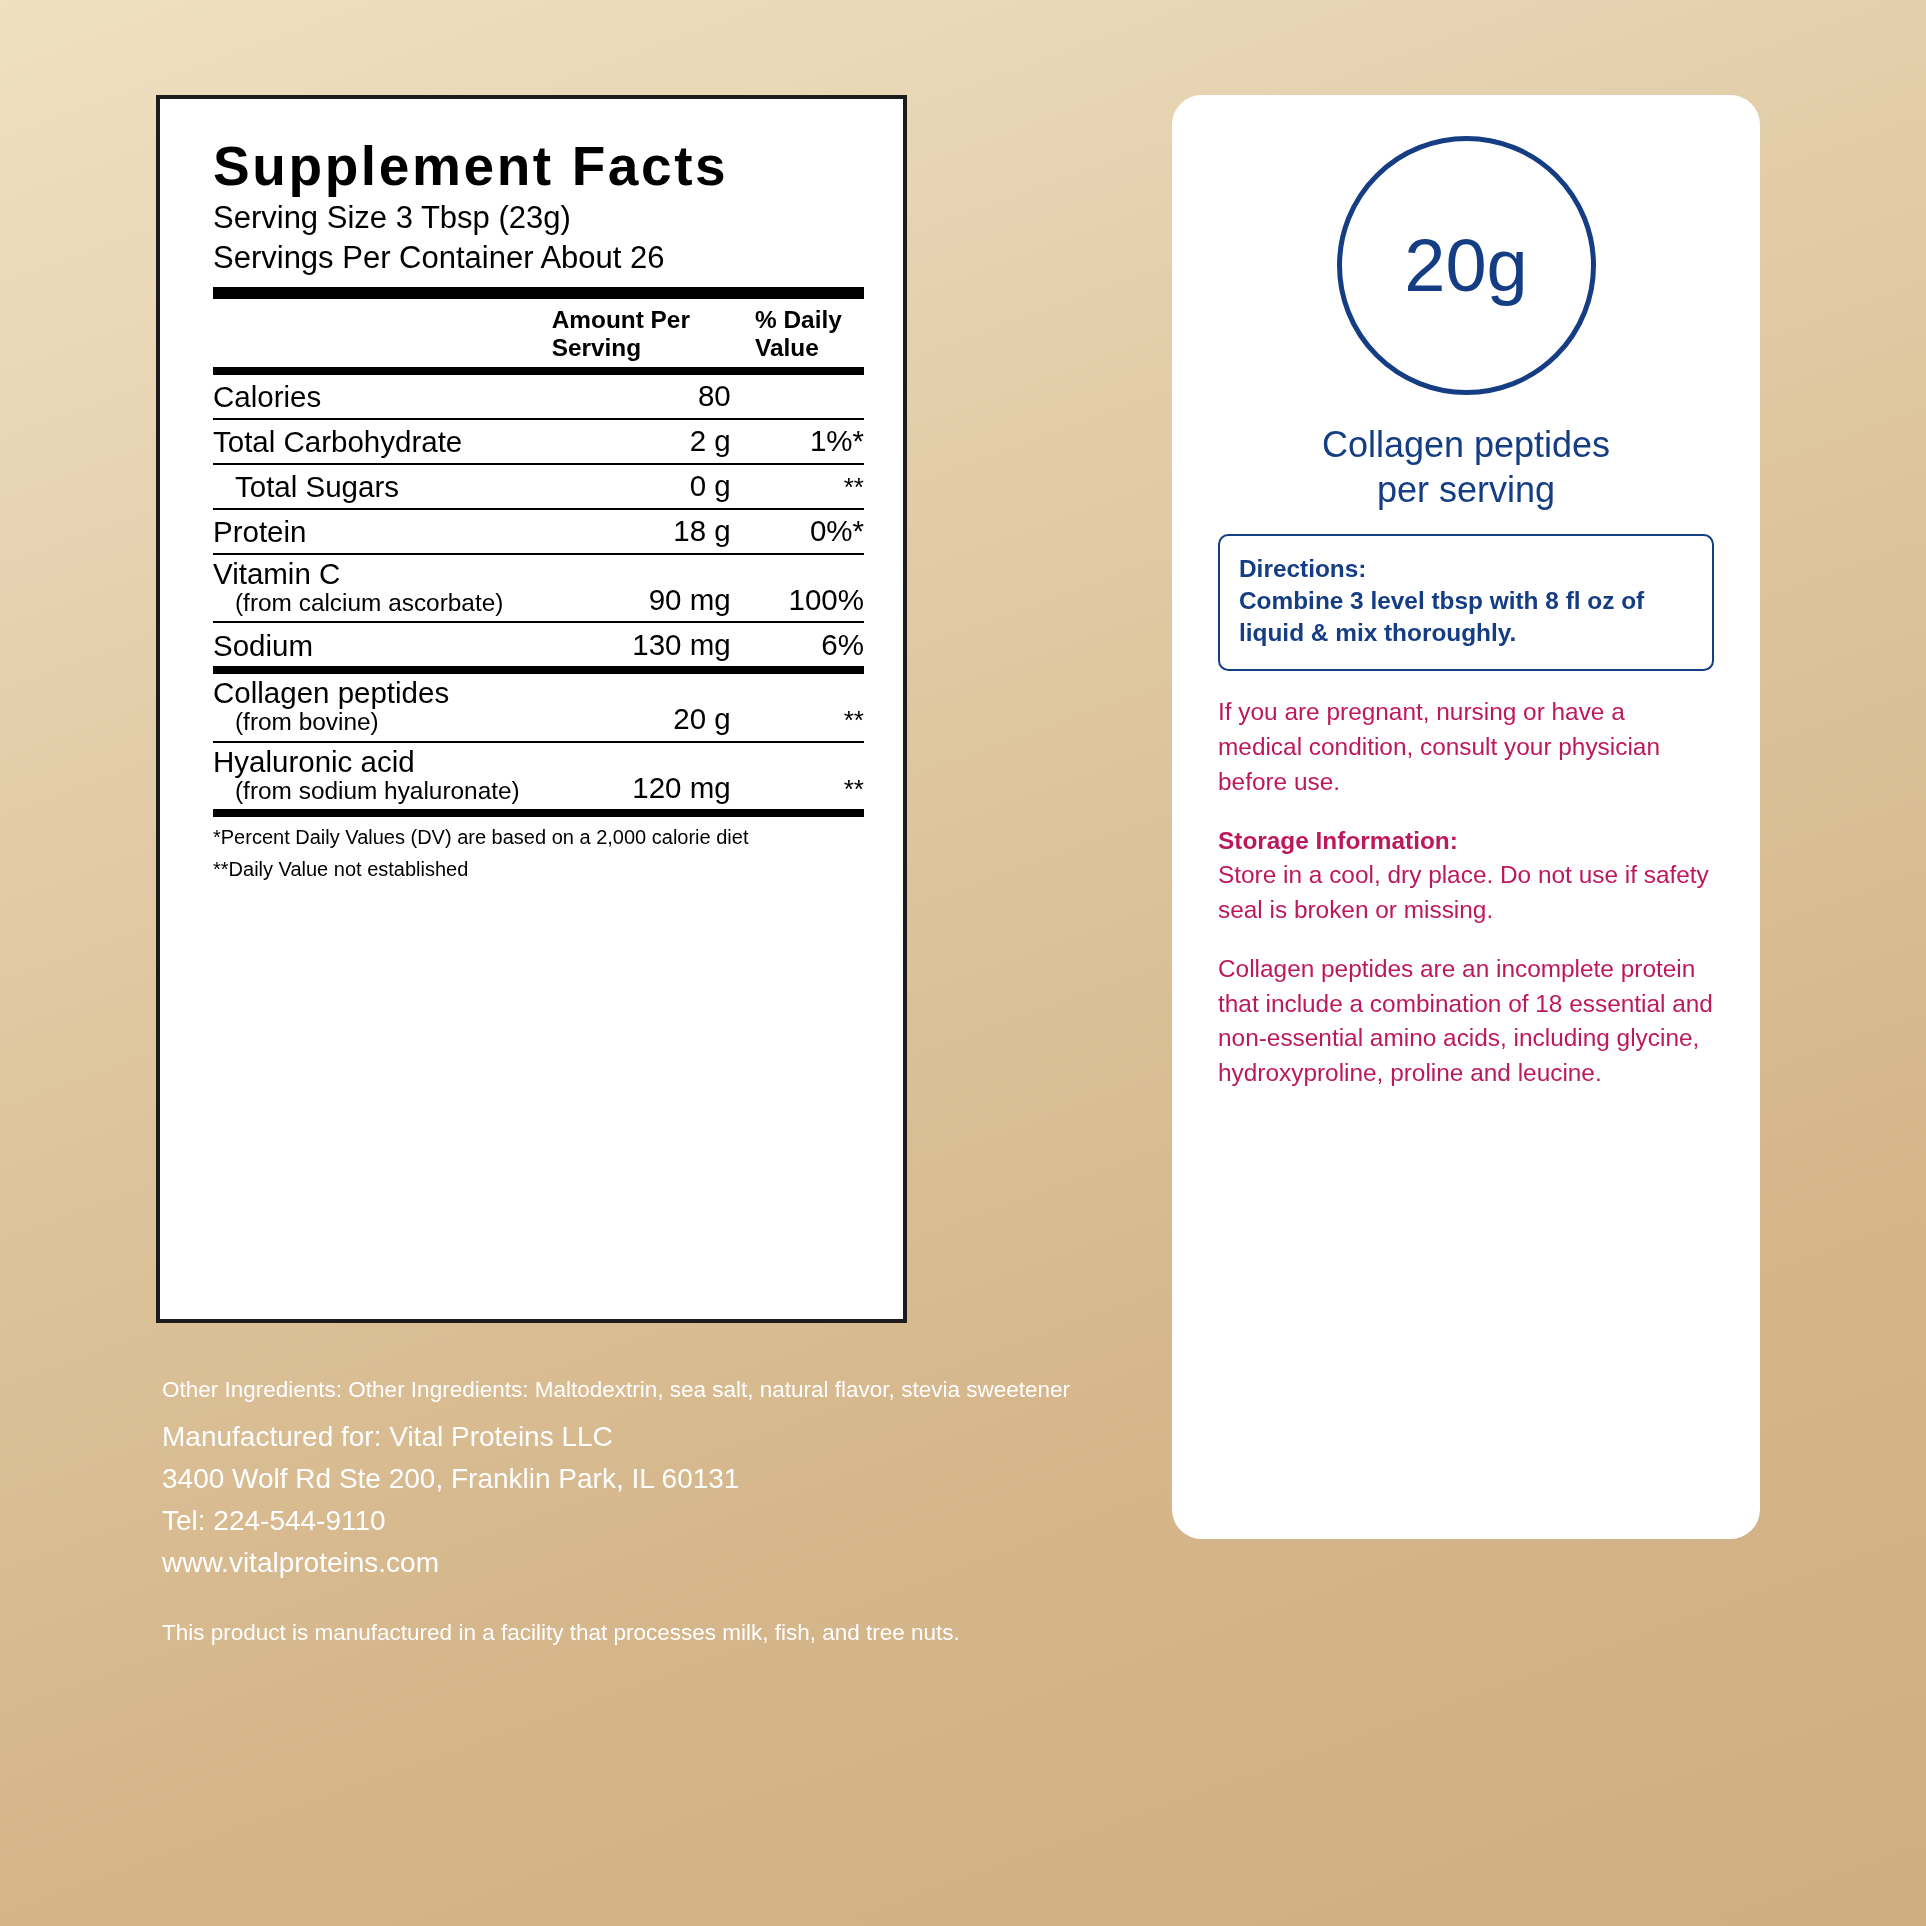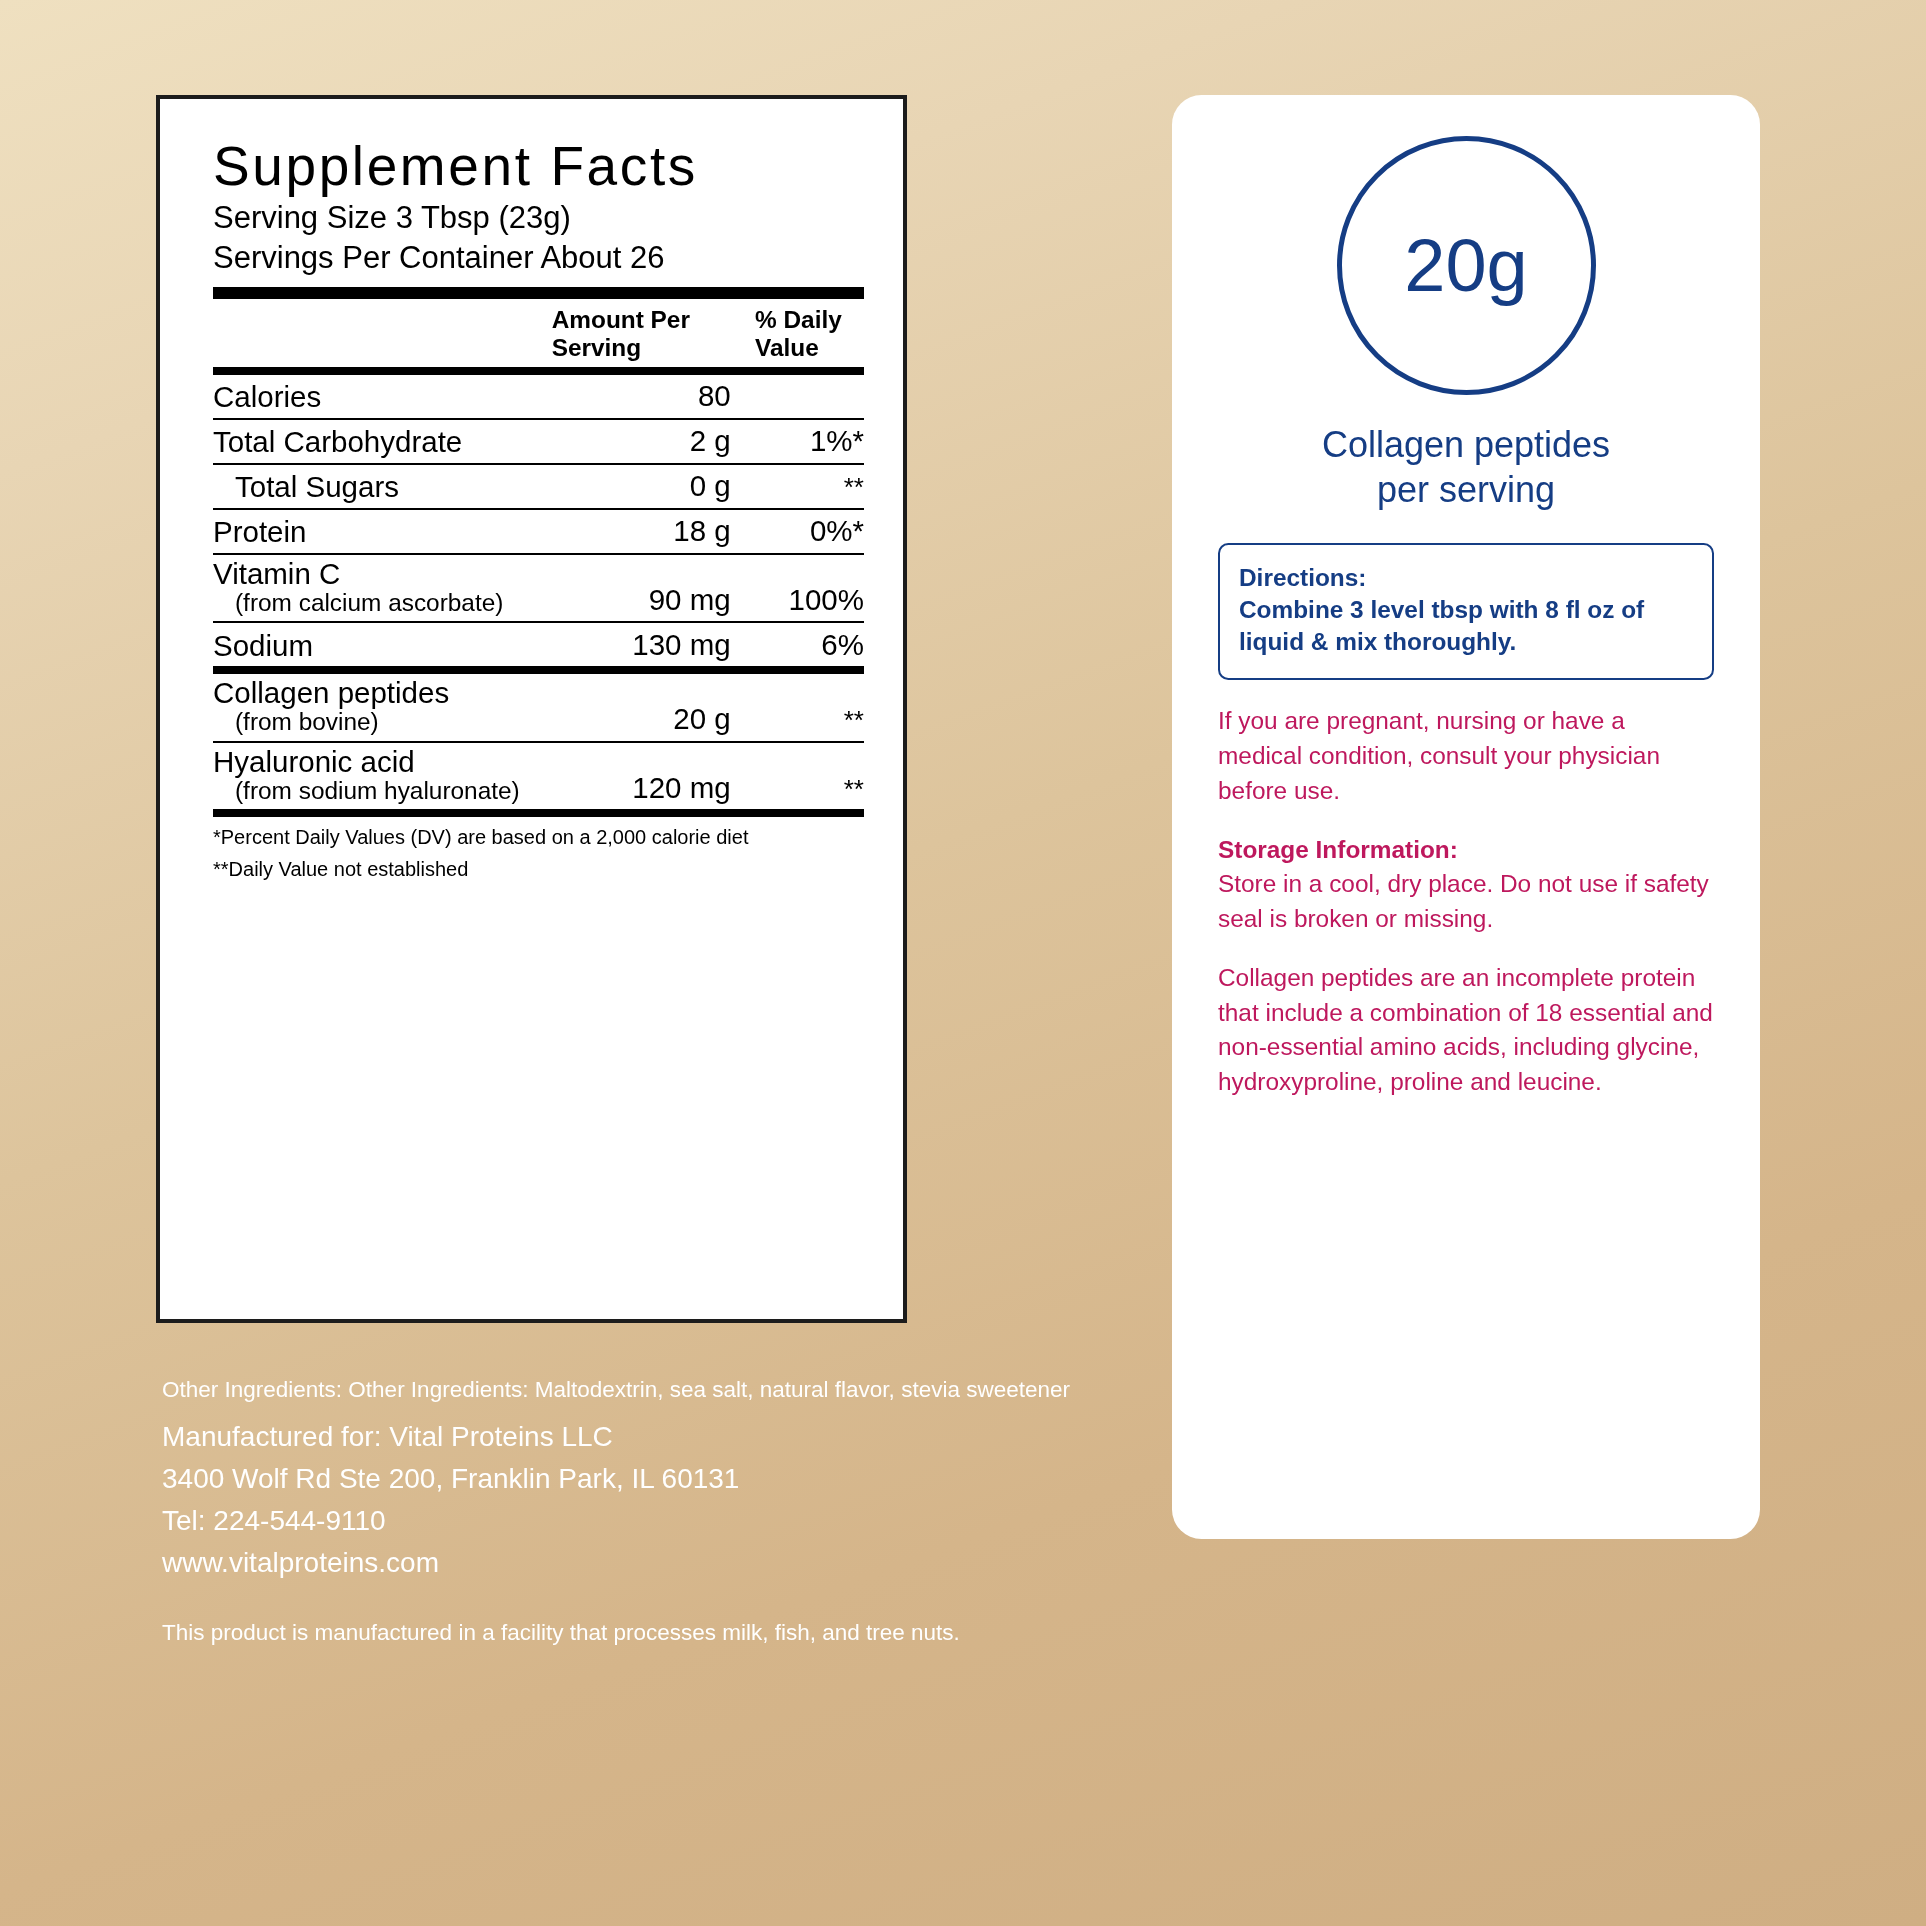--- a/index.html
+++ b/index.html
@@ -27,21 +27,21 @@
     box-sizing: border-box;
   }
   .facts-inner {
     position: absolute;
     left: 53px;
     right: 39px;
     top: 39px;
   }
   .facts-title {
     font-size: 55px;
-    font-weight: normal;
+    font-weight: bold;
     letter-spacing: 2.6px;
     color: #000;
     line-height: 1.05;
     white-space: nowrap;
   }
   .serving-line {
     font-size: 31px;
     color: #000;
     line-height: 1.18;
     margin-top: 3.9px;
@@ -150,21 +150,21 @@
     line-height: 1;
   }
   .badge-caption {
     margin-top: 28px;
     font-size: 36px;
     color: #153d84;
     line-height: 1.24;
     text-align: center;
   }
   .directions-box {
-    margin: 31px 46px 0 46px;
+    margin: 22px 46px 0 46px;
     border: 2.6px solid #153d84;
     border-radius: 10.3px;
     padding: 16.7px 19px 19px 19px;
     box-sizing: border-box;
   }
   .directions-title {
     font-size: 24.4px;
     font-weight: bold;
     color: #153d84;
     line-height: 1.3;

